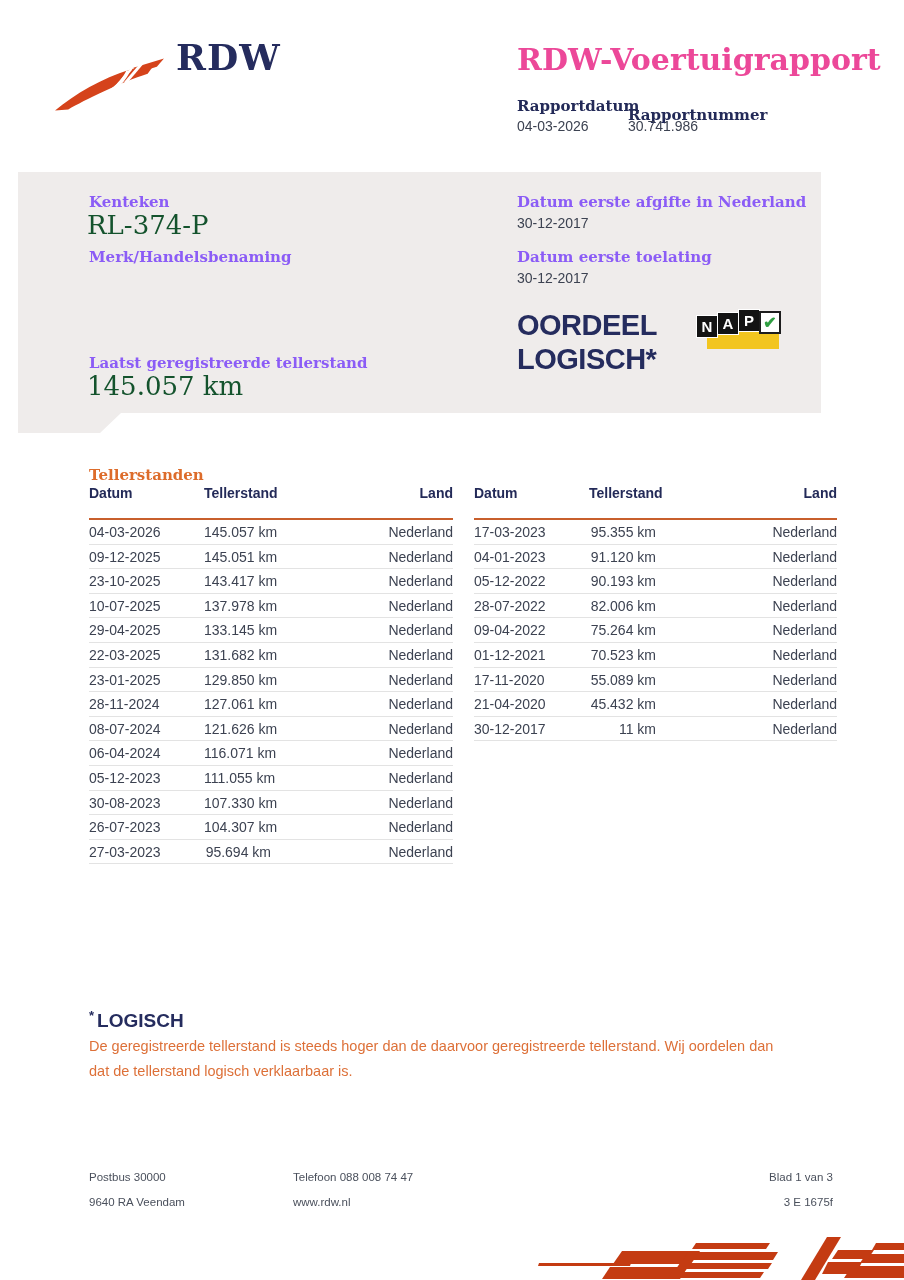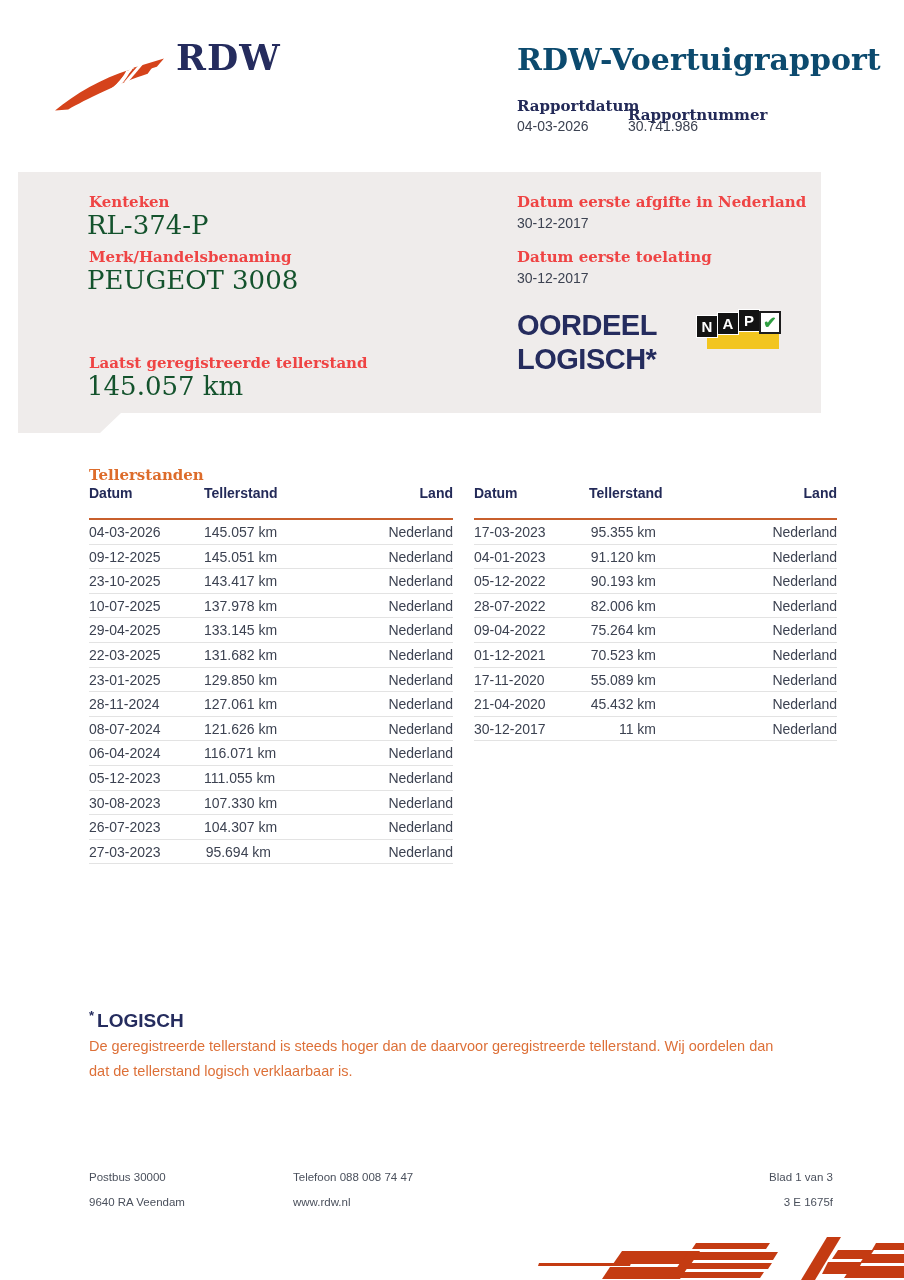--- a/index.html
+++ b/index.html
@@ -4,28 +4,28 @@
 <style>
   html,body{margin:0;padding:0;background:#ffffff;}
   .page{position:relative;width:904px;height:1280px;background:#ffffff;overflow:hidden;
         font-family:"Liberation Sans",sans-serif;margin-left:18px;}
   .abs{position:absolute;}
 
   
   .logo-text{left:158px;top:36px;font-family:"DejaVu Serif",serif;font-weight:700;
              font-size:36px;color:#252c5e;letter-spacing:1px;}
   .doc-title{left:499px;top:42px;font-family:"DejaVu Serif",serif;font-weight:700;
-             font-size:30px;color:#0c4a6e;white-space:nowrap;}
+             font-size:30px;color:#ec4899;white-space:nowrap;}
   .hdr-label{font-family:"DejaVu Serif",serif;font-weight:700;font-size:15px;color:#232a58;}
   .hdr-val{font-size:14px;color:#3c4251;}
 
   
   .panel{left:0;top:172px;width:803px;height:261px;background:#efeceb;
          clip-path:polygon(0 0,803px 0,803px 241px,103px 241px,82px 261px,0 261px);}
-  .field-label{font-family:"DejaVu Serif",serif;font-weight:700;font-size:15px;color:#ef4444;}
+  .field-label{font-family:"DejaVu Serif",serif;font-weight:700;font-size:15px;color:#8b5cf6;}
   .big-val{font-family:"DejaVu Serif",serif;font-size:26px;color:#14532d;white-space:nowrap;}
   .sm-val{font-size:14px;color:#3c4251;}
   .oordeel{left:499px;top:308px;font-size:29px;line-height:34px;font-weight:800;
            color:#252c5e;letter-spacing:-0.5px;}
 
   
   .nap{left:676px;top:306px;width:90px;height:50px;}
   .nap-yellow{position:absolute;left:13px;top:16px;width:72px;height:27px;background:#f2c51f;}
   .nap-tile{position:absolute;width:22px;height:23px;background:#131313;color:#fff;
             display:flex;align-items:center;justify-content:center;
@@ -82,21 +82,20 @@
   <div class="abs hdr-label" style="left:610px;top:106px;">Rapportnummer</div>
   <div class="abs hdr-val" style="left:499px;top:118px;">04-03-2026</div>
   <div class="abs hdr-val" style="left:610px;top:118px;">30.741.986</div>
 
   <div class="abs panel"></div>
 
   <div class="abs field-label" style="left:71px;top:193px;">Kenteken</div>
   <div class="abs big-val" style="left:69px;top:210px;">RL-374-P</div>
 
   <div class="abs field-label" style="left:71px;top:248px;">Merk/Handelsbenaming</div>
-  <div class="abs big-val" style="left:69px;top:265px;">PEUGEOT 3008</div>
 
   <div class="abs field-label" style="left:71px;top:354px;">Laatst geregistreerde tellerstand</div>
   <div class="abs big-val" style="left:69px;top:371px;">145.057 km</div>
 
   <div class="abs field-label" style="left:499px;top:193px;">Datum eerste afgifte in Nederland</div>
   <div class="abs sm-val" style="left:499px;top:215px;">30-12-2017</div>
 
   <div class="abs field-label" style="left:499px;top:248px;">Datum eerste toelating</div>
   <div class="abs sm-val" style="left:499px;top:270px;">30-12-2017</div>
 

